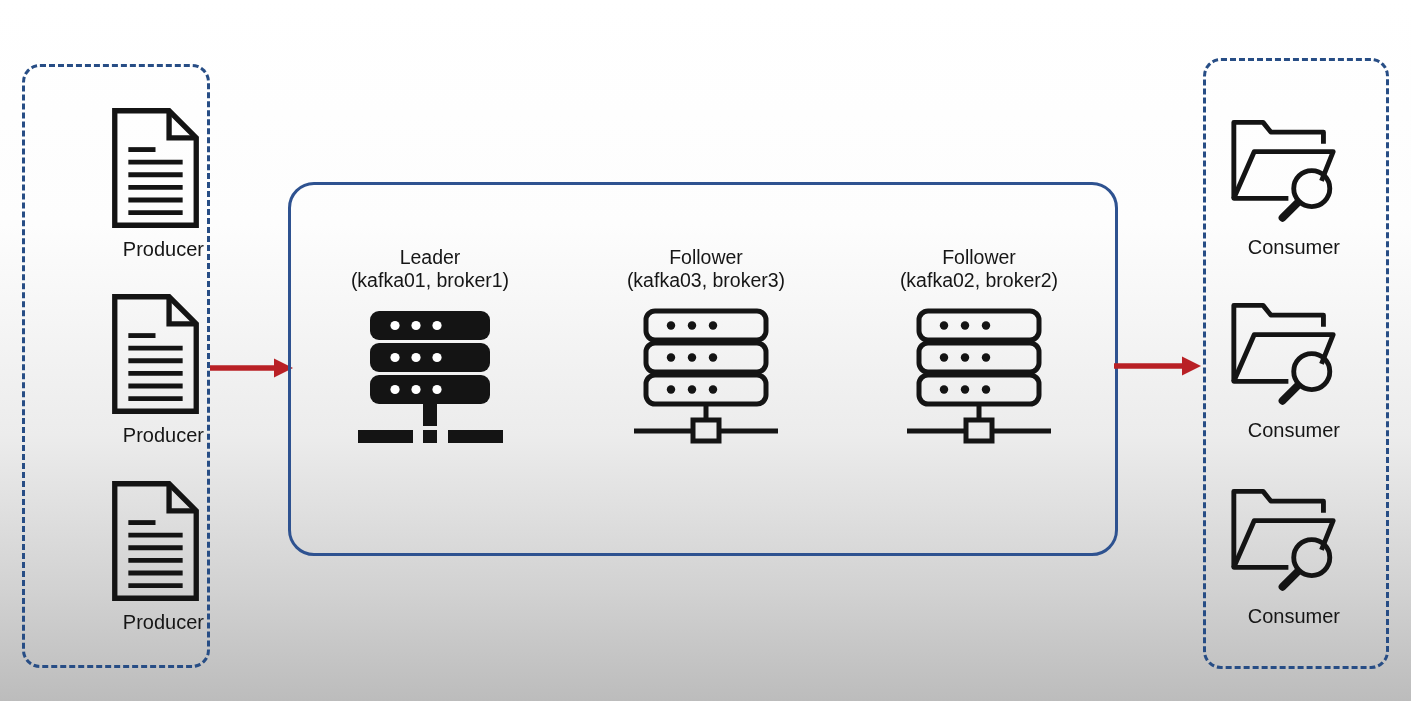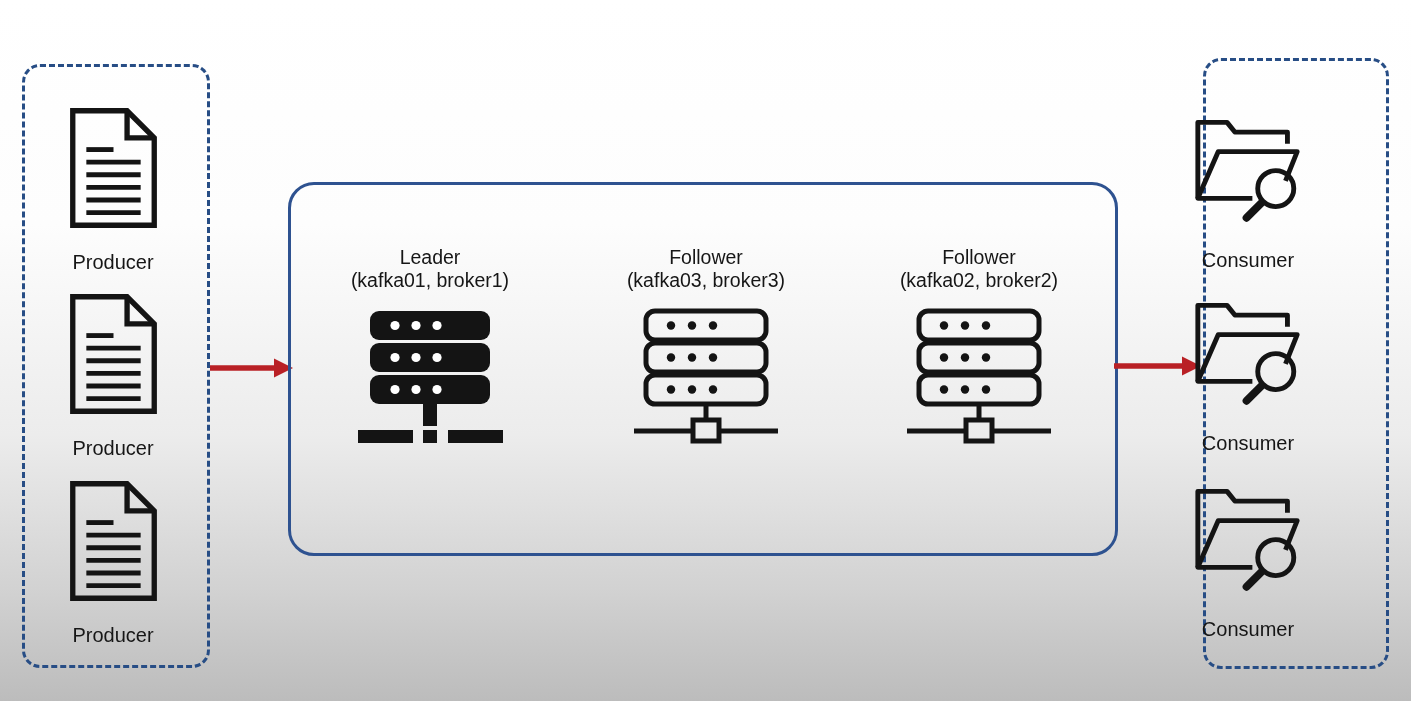--- a/index.html
+++ b/index.html
@@ -19,22 +19,22 @@
   .panel-producers{left:22px;top:64px;width:182px;height:598px;}
   .panel-consumers{left:1203px;top:58px;width:180px;height:605px;}
   .cluster-box{
     position:absolute;
     left:288px;top:182px;width:824px;height:368px;
     border:3px solid #2e5290;
     border-radius:26px;
   }
   .entity{
     position:absolute;
-    display:flex;flex-direction:column;align-items:center;
-    gap:20px;
+    display:flex;flex-direction:column;align-items:flex-end;
+    gap:7px;
   }
   .entity .label{
     font-size:20px;
     line-height:24px;
     white-space:nowrap;
   }
   .producer-item{left:22px;width:182px;}
   .consumer-item{left:1156px;width:184px;}
   .node{
     position:absolute;

